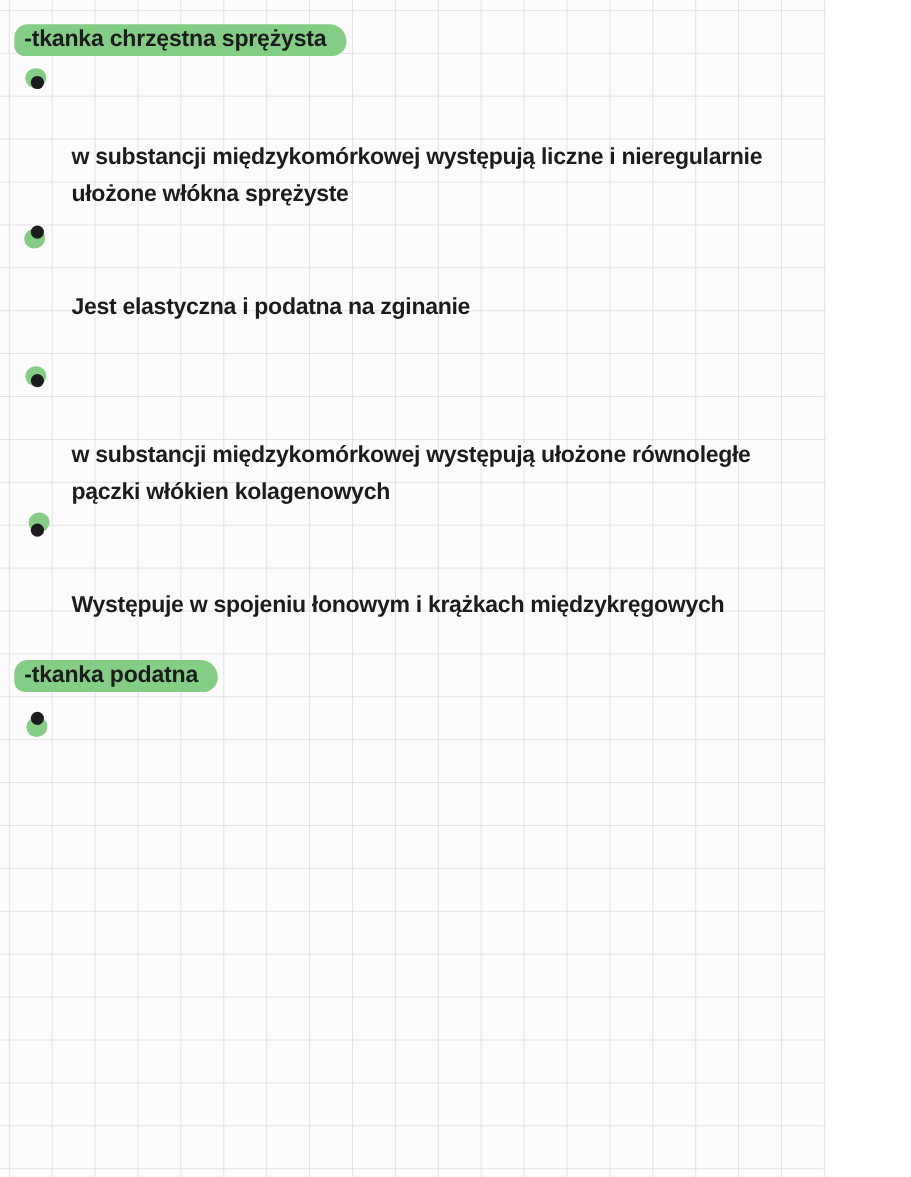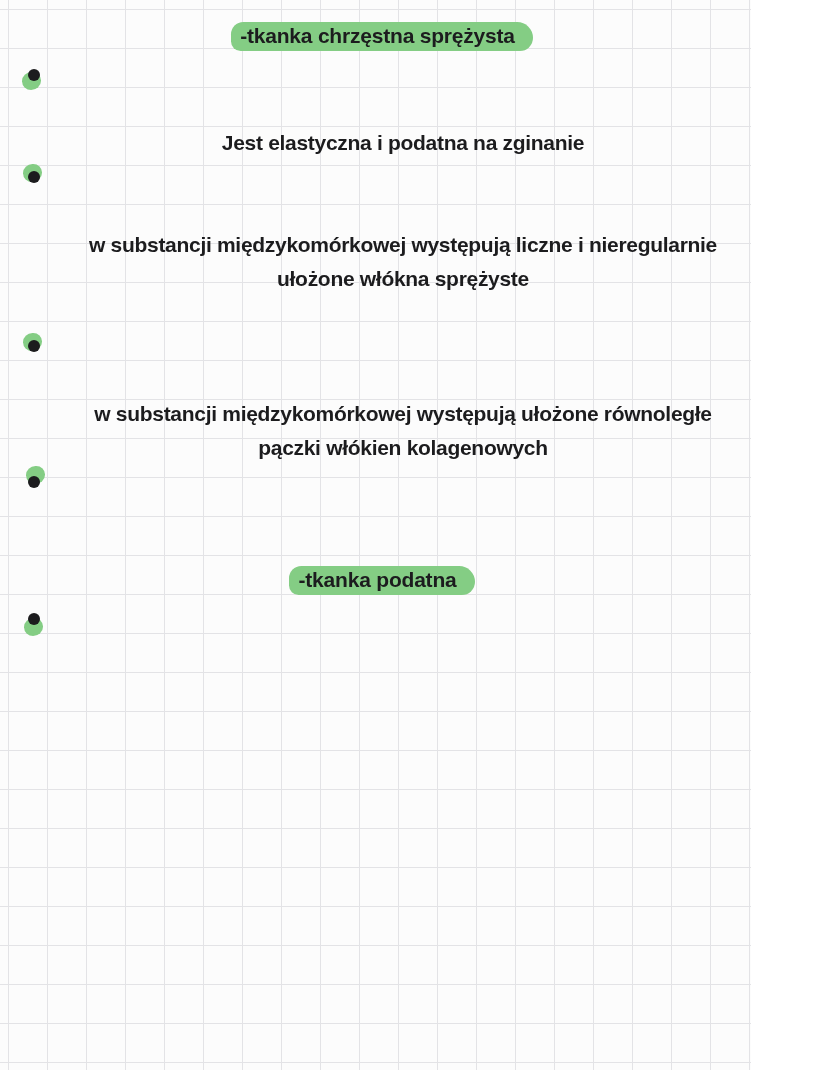--- a/index.html
+++ b/index.html
@@ -11,21 +11,20 @@
     overflow: hidden;
     background-color: var(--paper, #fcfcfc);
     background-image:
       linear-gradient(to right, var(--grid, #e3e3e6) 1px, transparent 1px),
       linear-gradient(to bottom, var(--grid, #e3e3e6) 1px, transparent 1px);
     background-size: 39px 39px;
     background-position: 8px 9px;
     font-family: "Liberation Sans", sans-serif;
     font-weight: 700;
     color: var(--ink, #1c1c1e);
-    text-align: center;
   }
 
   .content { padding: 22px 0 0 0; }
 
   .section { margin-bottom: 33px; }
 
   .heading-row { margin: 0 0 7px 13px; }
 
   .highlight-pill {
     display: inline-block;
@@ -83,34 +82,34 @@
   <div class="content">
     <div>
   <section class="section">
     <div class="heading-row">
       <span class="highlight-pill">
         <span>-tkanka chrzęstna sprężysta</span>
       </span>
     </div>
     <div>
   <div class="item">
-    <span class="bullet blob-bl">
-      <span class="blob"></span>
-      <span class="dot"></span>
-    </span>
-    <span>Jest elastyczna i podatna na zginanie</span>
-  </div>
-
-  <div class="item">
     <span class="bullet blob-tl">
       <span class="blob"></span>
       <span class="dot"></span>
     </span>
     <span>w substancji międzykomórkowej występują liczne i nieregularnie
 ułożone włókna sprężyste</span>
+  </div>
+
+  <div class="item">
+    <span class="bullet blob-bl">
+      <span class="blob"></span>
+      <span class="dot"></span>
+    </span>
+    <span>Jest elastyczna i podatna na zginanie</span>
   </div>
 
 </div>
   </section>
 
   <section class="section">
     <div>
   <div class="item">
     <span class="bullet blob-tl">
       <span class="blob"></span>
@@ -119,20 +118,21 @@
     <span>w substancji międzykomórkowej występują ułożone równoległe
 pączki włókien kolagenowych</span>
   </div>
 
 
   <div class="item">
     <span class="bullet blob-t">
       <span class="blob"></span>
       <span class="dot"></span>
     </span>
+    <span>Występuje w spojeniu łonowym i krążkach międzykręgowych</span>
   </div>
 </div>
   </section>
 
   <section class="section">
     <div class="heading-row">
       <span class="highlight-pill">
         <span>-tkanka podatna</span>
       </span>
     </div>

